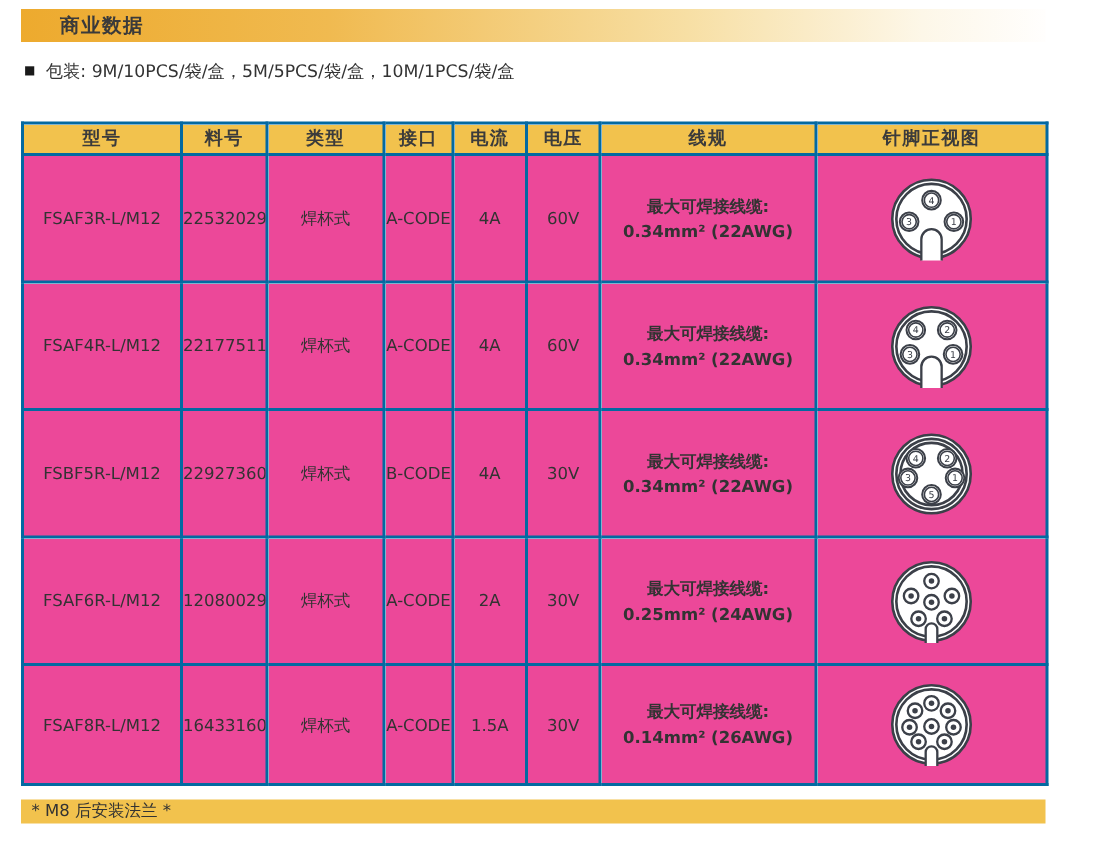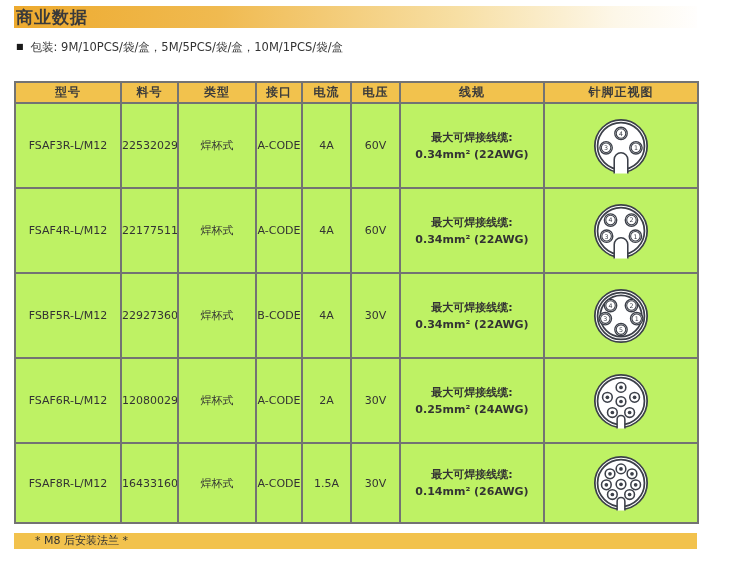--- a/index.html
+++ b/index.html
@@ -5,42 +5,42 @@
   html,body{margin:0;padding:0;background:#ffffff;}
   .page{
     position:relative;width:734px;height:567px;background:#ffffff;overflow:hidden;
     font-family:"DejaVu Sans","Liberation Sans",sans-serif;color:#333333;
   }
   .title-bar{
     position:absolute;left:14px;top:6px;width:683px;height:22px;
     background:linear-gradient(90deg,#edaa2e 0%,#f0ba50 30%,#f7dfa4 65%,#fdf7e8 88%,#fffefd 100%);
     display:flex;align-items:center;
   }
-  .title-bar .title-text{margin-left:2px;font-size:17px;font-weight:bold;color:#3a3a3a;letter-spacing:1px;font-family:Liberation Serif, serif;}
+  .title-bar .title-text{margin-left:26px;font-size:13px;font-weight:bold;color:#3a3a3a;letter-spacing:1px;font-family:Liberation Serif, serif;}
   .packaging{position:absolute;left:16px;top:39px;font-size:11.5px;line-height:16.5px;color:#333;}
   .packaging .line1{display:flex;align-items:center;}
   .packaging .bullet{font-size:8px;margin-right:7px;color:#1a1a1a;}
   .packaging .line2{margin-left:15px;}
   table.spec{
     position:absolute;left:14px;top:81px;width:683px;
     border-collapse:collapse;table-layout:fixed;
     font-size:11px;color:#333;text-align:center;
   }
-  table.spec th,table.spec td{border:2px solid #737373;padding:0;overflow:hidden;}
+  table.spec th,table.spec td{border:2px solid #0369a1;padding:0;overflow:hidden;}
   table.spec th{
     background:#f2c24d;height:19px;font-size:12px;font-weight:bold;color:#3b3b3b;
     letter-spacing:1px;
   }
-  table.spec tbody tr{height:85px;background:#bef264;}
+  table.spec tbody tr{height:85px;background:#ec4899;}
   table.spec tbody tr:last-child{height:80px;}
   .wire-line{line-height:17px;font-weight:bold;}
   .diagram-wrap{display:flex;justify-content:center;align-items:center;}
   .footnote{
     position:absolute;left:14px;top:533px;width:683px;height:16px;background:#f2c24d;
-    font-size:11px;line-height:16px;color:#333;padding-left:21px;box-sizing:border-box;
+    font-size:11px;line-height:16px;color:#333;padding-left:7px;box-sizing:border-box;
   }
 </style>
 </head>
 <body>
 
 <div class="page">
 
   <div class="title-bar">
     <span class="title-text">商业数据</span>
   </div>

